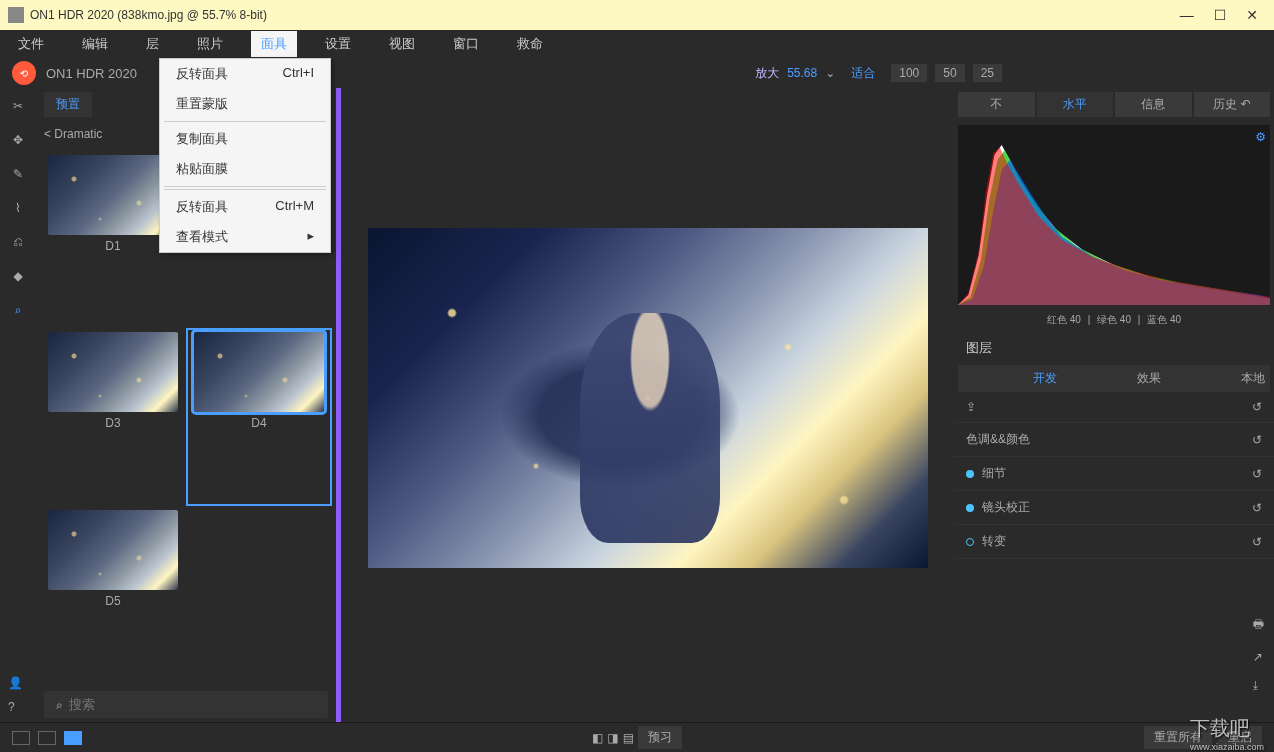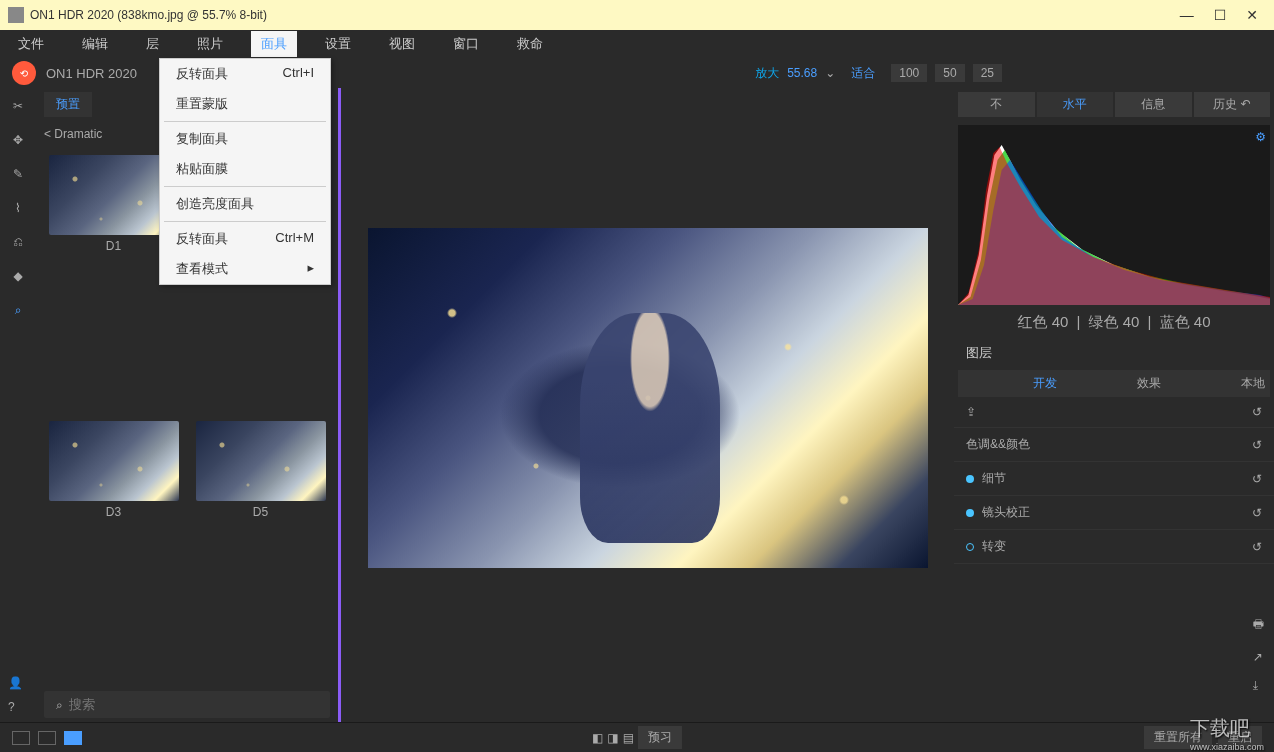--- a/index.html
+++ b/index.html
@@ -17,32 +17,32 @@
 
 .dropdown { position: absolute; left: 159px; top: 58px; width: 172px; background: #f5f5f5; border: 1px solid #ccc; z-index: 100; box-shadow: 2px 2px 5px rgba(0,0,0,0.3); }
 .dropdown-item { padding: 6px 16px; display: flex; justify-content: space-between; color: #333; cursor: pointer; font-size: 13px; }
 .dropdown-sep { height: 1px; background: #ccc; margin: 2px 4px; }
 .dropdown-sub { color: #333; }
 
 .app-header { height: 30px; display: flex; align-items: center; padding: 0 12px; }
 .app-logo { width: 24px; height: 24px; background: #ff5a3c; border-radius: 50%; margin-right: 10px; display: flex; align-items: center; justify-content: center; color: #fff; font-size: 10px; }
 .app-name { color: #aaa; font-size: 13px; }
 .zoom-controls { margin-left: auto; margin-right: 260px; display: flex; align-items: center; gap: 8px; }
-.zoom-label { color: #0ea5e9; }
+.zoom-label { color: #c4b5fd; }
 .zoom-val { color: #4a9eff; }
 .zoom-btn { padding: 2px 8px; background: #3a3a3a; color: #aaa; cursor: pointer; }
 .fit-btn { color: #4a9eff; padding: 2px 8px; cursor: pointer; }
 
 .main-area { display: flex; height: calc(100% - 118px); }
 
 .toolbar-left { width: 36px; background: #2a2a2a; display: flex; flex-direction: column; align-items: center; padding-top: 8px; gap: 14px; }
 .tool-btn { width: 20px; height: 20px; color: #aaa; cursor: pointer; display: flex; align-items: center; justify-content: center; }
 .tool-btn.active { color: #4a9eff; }
 
-.preset-panel { width: 305px; background: #2a2a2a; display: flex; flex-direction: column; border-right: 3px solid #8b5cf6; }
+.preset-panel { width: 305px; background: #2a2a2a; display: flex; flex-direction: column; border-right: 5px solid #8b5cf6; }
 .preset-tabs { display: flex; padding: 4px 8px; }
 .preset-tab { padding: 4px 12px; color: #4a9eff; background: #333; cursor: pointer; }
 .preset-nav { padding: 6px 8px; display: flex; align-items: center; justify-content: space-between; }
 .preset-back { cursor: pointer; }
 .view-icons { display: flex; gap: 6px; }
 .preset-grid { flex: 1; overflow-y: auto; padding: 8px; display: grid; grid-template-columns: 1fr 1fr; gap: 8px; }
 .preset-item { display: flex; flex-direction: column; align-items: center; }
 .preset-thumb { width: 130px; height: 80px; background: linear-gradient(135deg, #1a2540 0%, #3a4560 30%, #5a6580 50%, #8a95a0 65%, #bac5d0 78%, #fff5c0 88%, #2a3550 100%); border-radius: 2px; position: relative; overflow: hidden; }
 .preset-thumb::before { content: ""; position: absolute; inset: 0; background: radial-gradient(circle at 20% 30%, rgba(255,230,150,0.6) 2px, transparent 3px), radial-gradient(circle at 70% 60%, rgba(255,230,150,0.5) 2px, transparent 3px), radial-gradient(circle at 40% 80%, rgba(255,230,150,0.4) 1px, transparent 2px); }
 .preset-item.selected .preset-thumb { outline: 3px solid #4a9eff; }
@@ -55,21 +55,21 @@
 .canvas-img { width: 560px; height: 340px; background: linear-gradient(135deg, #0a1530 0%, #1a2550 20%, #4a5580 35%, #8a95b0 50%, #cad5e0 62%, #fff5c0 72%, #dac580 80%, #3a4560 90%, #0a1530 100%); position: relative; overflow: hidden; }
 .canvas-img::before { content: ""; position: absolute; inset: 0; background: radial-gradient(circle at 15% 25%, rgba(255,230,150,0.8) 3px, transparent 5px), radial-gradient(circle at 75% 35%, rgba(255,230,150,0.7) 2px, transparent 4px), radial-gradient(circle at 30% 70%, rgba(255,230,150,0.6) 2px, transparent 3px), radial-gradient(circle at 85% 80%, rgba(255,230,150,0.7) 3px, transparent 5px), radial-gradient(circle at 50% 50%, rgba(255,230,150,0.5) 2px, transparent 3px), radial-gradient(ellipse at 45% 55%, rgba(30,40,80,0.8) 80px, transparent 120px); }
 .canvas-img::after { content: ""; position: absolute; left: 38%; top: 25%; width: 140px; height: 230px; background: radial-gradient(ellipse at 50% 20%, #d5c5b5 18px, transparent 20px), linear-gradient(180deg, #3a4570 30%, #2a3560 100%); border-radius: 40% 40% 20% 20%; opacity: 0.9; }
 
 .right-panel { width: 320px; background: #2a2a2a; display: flex; flex-direction: column; }
 .right-tabs { display: flex; padding: 4px; gap: 2px; }
 .right-tab { flex: 1; padding: 4px; text-align: center; background: #3a3a3a; cursor: pointer; font-size: 12px; }
 .right-tab.active { color: #4a9eff; background: #333; }
 .histogram { height: 180px; background: #1a1a1a; margin: 4px; position: relative; }
 .histo-svg { width: 100%; height: 100%; }
-.histo-info { text-align: center; padding: 4px; font-size: 15px; }
+.histo-info { text-align: center; padding: 4px; font-size: 10px; }
 .histo-info span { margin: 0 4px; }
 .layers-header { padding: 8px 12px; color: #ccc; font-size: 13px; }
 .dev-tabs { display: flex; margin: 0 4px; }
 .dev-tab { flex: 1; padding: 5px; text-align: right; background: #333; cursor: pointer; }
 .dev-tab.active { color: #4a9eff; }
 .panel-row { display: flex; align-items: center; padding: 8px 12px; border-bottom: 1px solid #333; cursor: pointer; }
 .panel-row .dot { width: 8px; height: 8px; border-radius: 50%; margin-right: 8px; }
 .dot.cyan { background: #4ac5ff; }
 .dot.hollow { border: 1px solid #4ac5ff; background: transparent; }
 .panel-row .reset-icon { margin-left: auto; }
@@ -124,23 +124,20 @@
       <span>重置蒙版</span>
     </div>
   <div class="dropdown-sep"></div>
   <div class="dropdown-item">
       <span>复制面具</span>
     </div>
   <div class="dropdown-item">
       <span>粘贴面膜</span>
     </div>
   <div class="dropdown-sep"></div>
-  <div class="dropdown-item">
-      <span>创造亮度面具</span>
-    </div>
   <div class="dropdown-sep"></div>
   <div class="dropdown-item">
       <span>反转面具</span>
       <span>Ctrl+M</span>
     </div>
   <div class="dropdown-item">
       <span>查看模式</span>
       <span class="dropdown-sub">▸</span>
     </div>
 </div>
@@ -188,20 +185,24 @@
           <div class="preset-label">D1</div>
         </div>
       <div class="preset-item">
           <div class="preset-thumb"></div>
           <div class="preset-label">D2</div>
         </div>
       <div class="preset-item">
           <div class="preset-thumb"></div>
           <div class="preset-label">D3</div>
         </div>
+      <div class="preset-item selected">
+          <div class="preset-thumb"></div>
+          <div class="preset-label">D4</div>
+        </div>
       <div class="preset-item">
           <div class="preset-thumb"></div>
           <div class="preset-label">D5</div>
         </div>
     </div>
     <div class="preset-search">
       <span>⌕</span>
       <input placeholder="搜索" style="">
     </div>
   </div>

